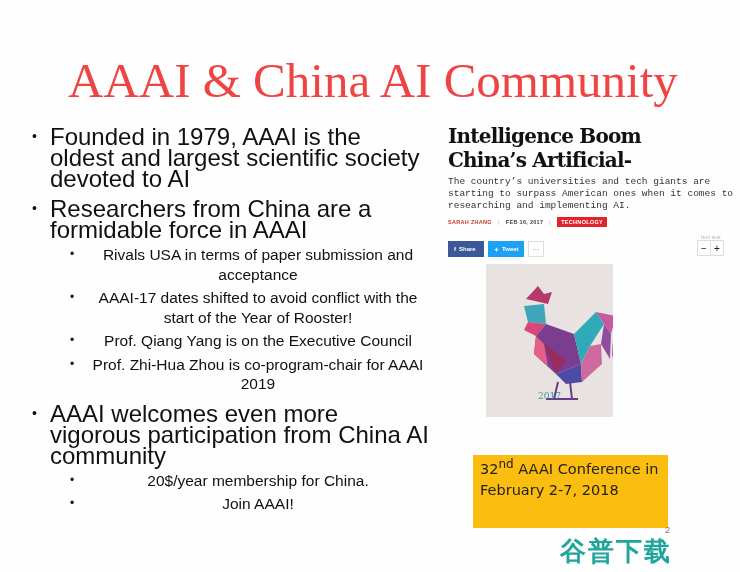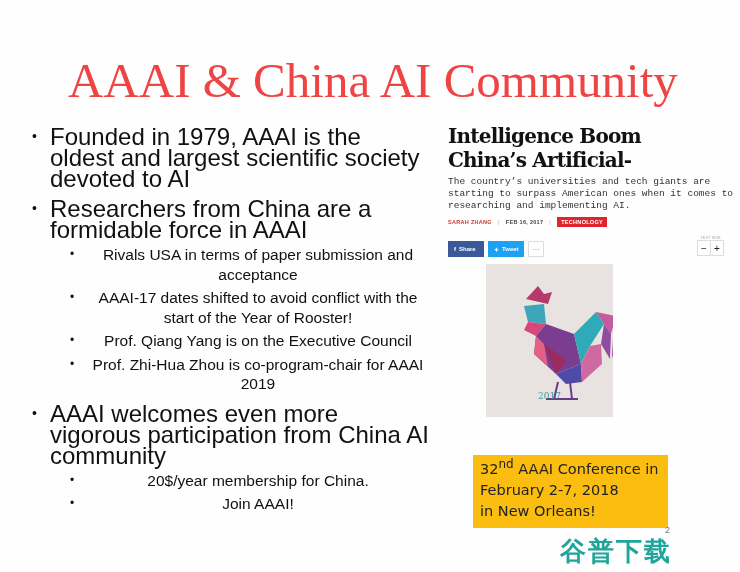--- a/index.html
+++ b/index.html
@@ -171,17 +171,16 @@
     <line x1="72" y1="118" x2="68" y2="135" stroke="#6a3a8a" stroke-width="2"></line>
     <line x1="84" y1="118" x2="86" y2="135" stroke="#6a3a8a" stroke-width="2"></line>
     <line x1="60" y1="135" x2="92" y2="135" stroke="#6a3a8a" stroke-width="2"></line>
   </svg>
   <div class="year-label">2017</div>
 </div>
 
 <div class="conf-box">
   <div><span>32</span><sup>nd</sup><span> AAAI Conference in</span></div>
   <div>February 2-7, 2018</div>
-  <div>in New Orleans!</div>
 </div>
 
 <div class="page-num">2</div>
 <div class="watermark">谷普下载</div>
 
 </body></html>

